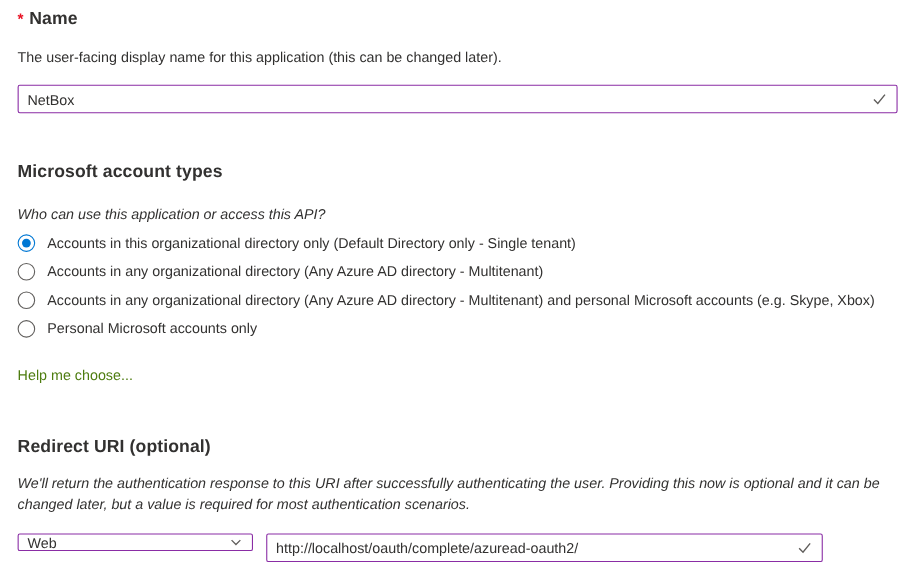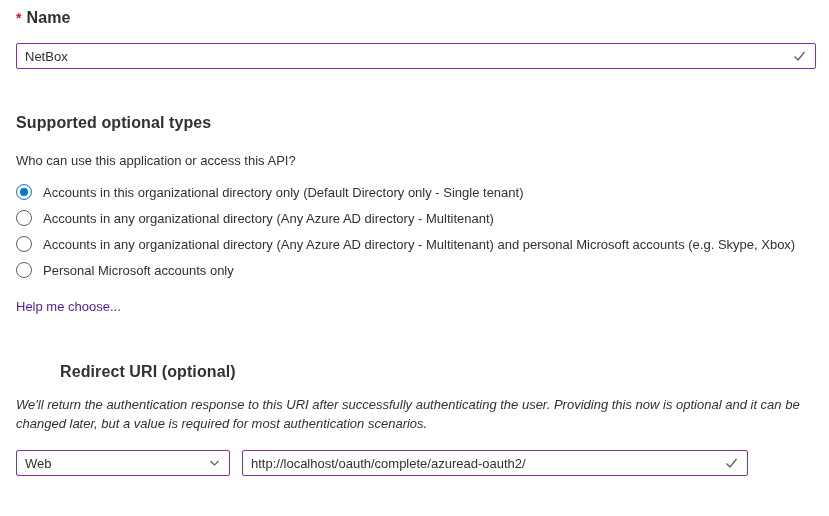--- a/index.html
+++ b/index.html
@@ -41,26 +41,26 @@
     background: #fff;
   }
   .check-icon {
     position: absolute;
     right: 9px; top: 50%;
     transform: translateY(-50%);
     display: flex; align-items: center;
   }
 
   .section-gap-1 { margin-top: 45px; }
-  .question { font-size: 13px; color: #323130; margin-top: 21px; }
+  .question { font-size: 13px; color: #323130; margin-top: 21px; font-style: italic; }
 
   .radio-list { margin-top: 11px; }
   .radio-row {
     display: flex;
-    align-items: center;
+    align-items: flex-start;
     height: 26px;
     cursor: pointer;
   }
   .radio-circle {
     width: 16px; height: 16px;
     border: 1px solid #605e5c;
     border-radius: 50%;
     flex: 0 0 auto;
     position: relative;
     background: #fff;
@@ -72,33 +72,33 @@
     left: 3px; top: 3px; right: 3px; bottom: 3px;
     background: #0078d4;
     border-radius: 50%;
   }
   .radio-label { font-size: 13px; color: #323130; margin-left: 11px; white-space: nowrap; }
 
   .help-link {
     display: inline-block;
     margin-top: 16px;
     font-size: 13px;
-    color: #4c1d95;
+    color: #4d7c0f;
     text-decoration: none;
     cursor: pointer;
   }
 
-  .section-gap-2 { margin-top: 48px; margin-left: 44px; }
+  .section-gap-2 { margin-top: 48px; }
   .redirect-desc { width: 800px; margin-top: 14px; font-style: italic; }
 
   .uri-row { display: flex; margin-top: 17px; }
   .select-wrap {
     position: relative;
     width: 214px;
-    height: 26px;
+    height: 16px;
     border: 1px solid #8a2da5;
     border-radius: 2px;
     background: #fff;
     display: flex;
     align-items: center;
     padding: 0 28px 0 8px;
     font-size: 13px;
     color: #323130;
     cursor: pointer;
   }
@@ -112,31 +112,32 @@
 </style>
 </head>
 <body>
 
 <div class="page">
 
   
   <div class="section-title">
     <span class="required-marker">*</span><span>Name</span>
   </div>
+  <div class="desc">The user-facing display name for this application (this can be changed later).</div>
   <div class="input-wrap">
     <input class="text-input" type="text" value="NetBox" style="">
     <span class="check-icon">
       <svg width="15" height="15" viewBox="0 0 15 15">
           <path d="M2.5 8 L6 11.5 L12.5 3.5" fill="none" stroke="#605e5c" stroke-width="1.3"></path>
         </svg>
     </span>
   </div>
 
   
-  <div class="section-title section-gap-1">Supported optional types</div>
+  <div class="section-title section-gap-1">Microsoft account types</div>
   <div class="question">Who can use this application or access this API?</div>
 
   <div class="radio-list">
     <div class="radio-row selected">
       <span class="radio-circle"></span>
       <span class="radio-label">Accounts in this organizational directory only (Default Directory only - Single tenant)</span>
     </div>
     <div class="radio-row">
       <span class="radio-circle"></span>
       <span class="radio-label">Accounts in any organizational directory (Any Azure AD directory - Multitenant)</span>

